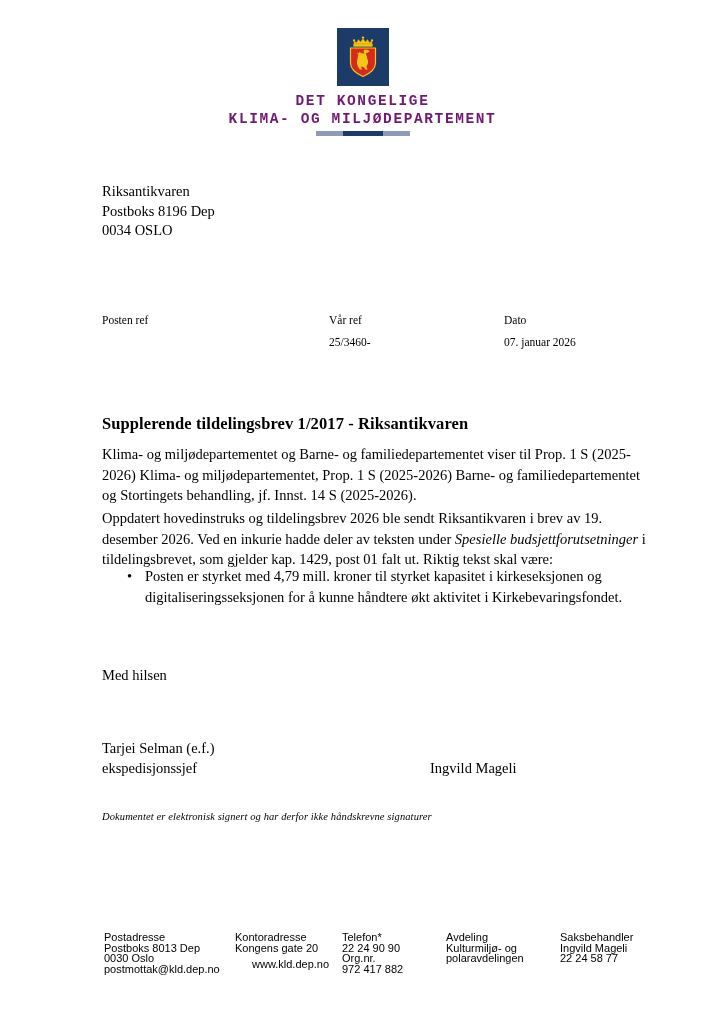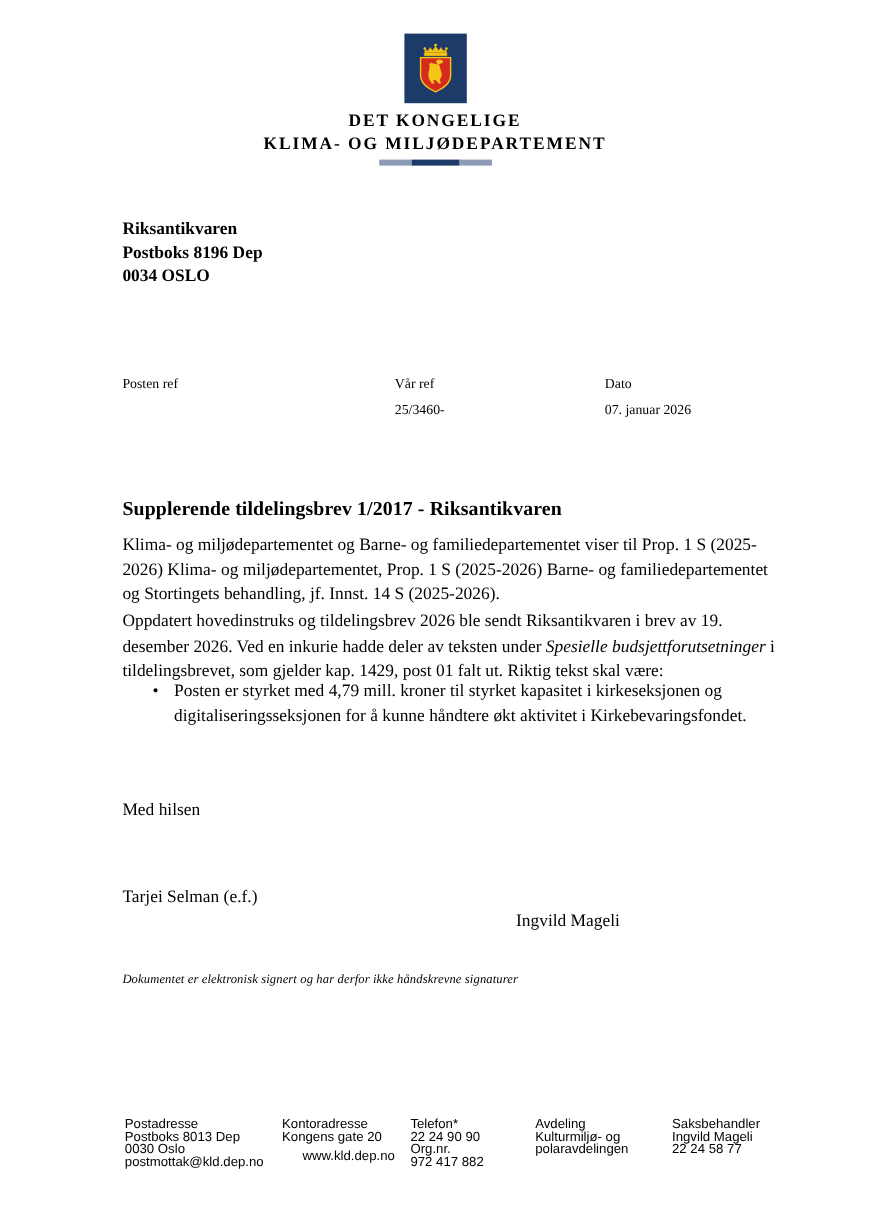--- a/index.html
+++ b/index.html
@@ -25,42 +25,42 @@
   }
   .crest-wrap {
     width: 52px; height: 58px;
     background: #1d3b68;
     display: flex;
     align-items: center;
     justify-content: center;
   }
   .crest-wrap svg { display: block; }
   .lh-line1, .lh-line2 {
-    font-family: Liberation Serif, serif;
+    font-family: Liberation Mono, monospace;
     font-weight: bold;
-    color: #000000;
+    color: #701a75;
     letter-spacing: 1.6px;
     white-space: nowrap;
   }
   .lh-line1 { font-size: 14.5px; margin-top: 7px; }
   .lh-line2 { font-size: 14.5px; margin-top: 2px; }
   .lh-rule {
     margin-top: 4px;
     width: 94px; height: 5px;
     display: flex;
   }
   .lh-rule .seg-side { flex: 1 1 auto; background: #8d9cb4; }
   .lh-rule .seg-mid  { width: 40px; background: #1d3b68; }
 
   
   .page { position: absolute; left: 0; top: 0; width: 725px; height: 1024px; }
   .content { position: absolute; left: 102px; width: 556px; }
 
   .addressee { top: 182px; line-height: 19.5px; font-size: 14.5px; }
-  .addressee div { white-space: nowrap; font-weight: bold; }
+  .addressee div { white-space: nowrap; }
 
   
   .refrow { top: 314px; width: 560px; }
   .refrow .rr-head, .refrow .rr-vals {
     display: flex;
     font-size: 11.5px;
   }
   .refrow .rr-vals { margin-top: 10px; align-items: center; }
   .col-a { width: 227px; }
   .col-b { width: 175px; }
@@ -204,20 +204,21 @@
     <li>
       <span class="bullet-dot">•</span>
       <span>Posten er styrket med 4,79 mill. kroner til styrket kapasitet i kirkeseksjonen og digitaliseringsseksjonen for å kunne håndtere økt aktivitet i Kirkebevaringsfondet.</span>
     </li>
   </ul>
 
   <div class="content greeting">Med hilsen</div>
 
   <div class="content sig-left">
     <div>Tarjei Selman (e.f.)</div>
+    <div>ekspedisjonssjef</div>
   </div>
 
   <div class="content sig-right">
     <div>Ingvild Mageli</div>
   </div>
 
   <div class="content esig">Dokumentet er elektronisk signert og har derfor ikke håndskrevne signaturer</div>
 
   <div class="footer">
     <div class="fcol fcol-1">

